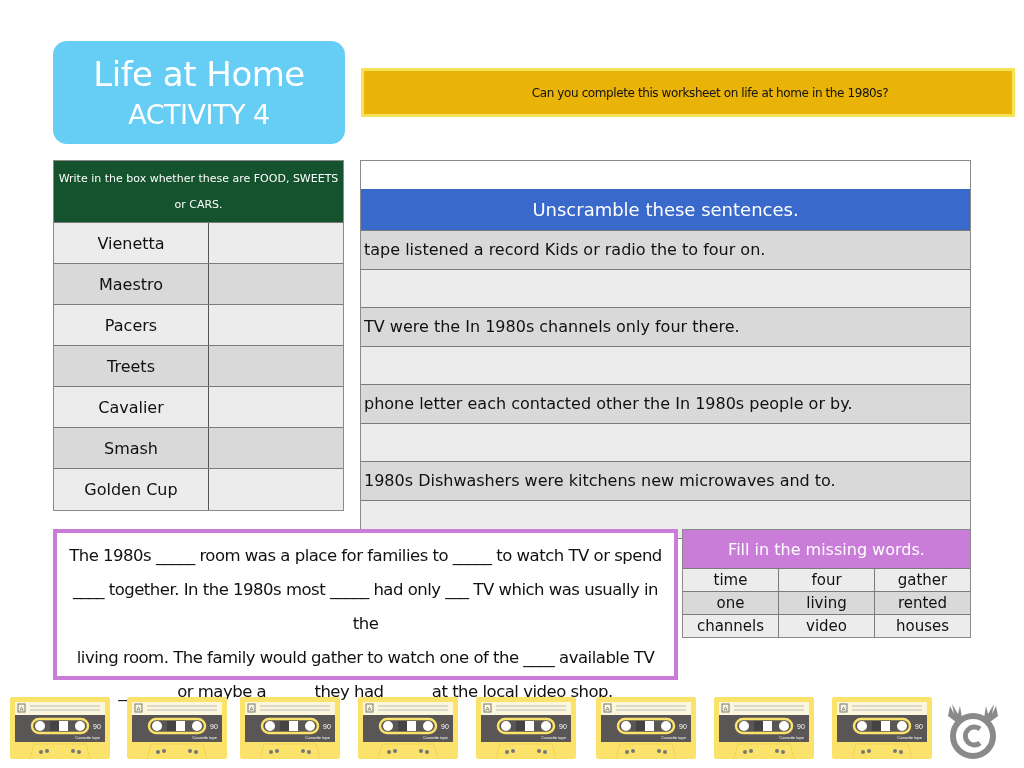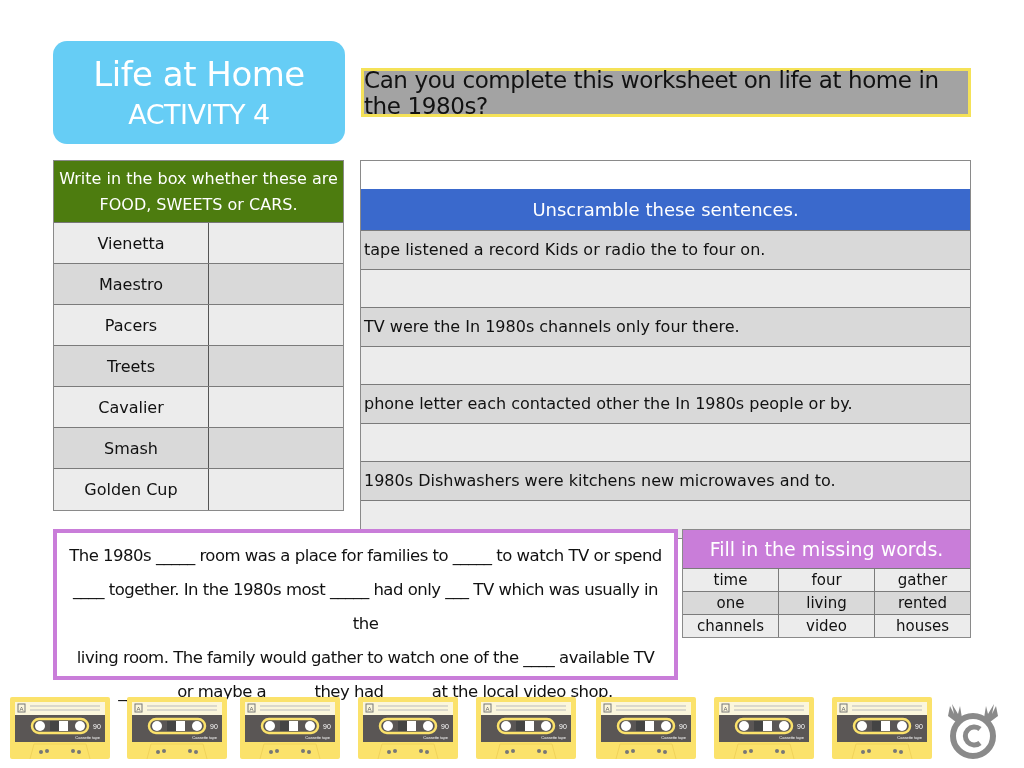--- a/index.html
+++ b/index.html
@@ -1,38 +1,38 @@
 <!DOCTYPE html>
 <html><head>
 <meta charset="utf-8">
 <style>
   html,body{margin:0;padding:0;background:#ffffff;}
   body{width:1024px;height:768px;position:relative;overflow:hidden;font-family:"DejaVu Sans","Liberation Sans",sans-serif;color:#111;}
   .title-box{position:absolute;left:53px;top:41px;width:292px;height:103px;background:#66cdf5;border-radius:14px;color:#fff;text-align:center;}
   .title-box .l1{position:absolute;left:0;right:0;top:13px;font-size:34px;letter-spacing:-0.5px;}
   .title-box .l2{position:absolute;left:0;right:0;top:58px;font-size:27px;letter-spacing:-0.5px;}
-  .question-box{position:absolute;left:361px;top:68px;width:604px;height:43px;border:3px solid #f5e258;background:#a3a3a3;display:flex;align-items:center;justify-content:center;font-size:23px;letter-spacing:-0.4px;}
+  .question-box{position:absolute;left:361px;top:68px;width:604px;height:43px;border:3px solid #f5e258;background:#eab308;display:flex;align-items:center;justify-content:center;font-size:12px;letter-spacing:-0.4px;padding-left:44px;}
   
   .cat-table{position:absolute;left:53px;top:160px;width:291px;border:1px solid #8a8a8a;box-sizing:border-box;}
-  .cat-head{height:62px;background:#4d7c0f;color:#fff;text-align:center;font-size:16px;line-height:26px;padding-top:5px;box-sizing:border-box;border-bottom:1px solid #777;}
+  .cat-head{height:62px;background:#14532d;color:#fff;text-align:center;font-size:11px;line-height:26px;padding-top:5px;box-sizing:border-box;border-bottom:1px solid #777;}
   .cat-row{display:flex;height:41px;border-bottom:1px solid #7b7b7b;box-sizing:border-box;}
   .cat-row:last-child{border-bottom:none;}
   .cat-row .name{width:154px;border-right:1px solid #555;display:flex;align-items:center;justify-content:center;font-size:16px;text-align:right;}
   .cat-row .ans{flex:1;}
   .bg-a{background:#ececec;}
   .bg-b{background:#d9d9d9;}
   
   .uns-table{position:absolute;left:360px;top:160px;width:611px;border:1px solid #8a8a8a;box-sizing:border-box;}
   .uns-head{height:41px;background:#3a69cc;color:#fff;display:flex;align-items:center;justify-content:center;font-size:18px;margin-top:28px;}
   .uns-row{height:38.5px;border-top:1px solid #7b7b7b;box-sizing:border-box;display:flex;align-items:center;padding-left:3px;font-size:16px;}
   
   .para-box{position:absolute;left:53px;top:529px;width:625px;height:151px;border:4px solid #c97dd9;box-sizing:border-box;background:#fff;text-align:center;font-size:16.5px;line-height:34px;padding:6px 8px 0 8px;letter-spacing:-0.5px;}
   
   .fill-table{position:absolute;left:682px;top:529px;width:289px;border:1px solid #8a8a8a;box-sizing:border-box;}
-  .fill-head{height:38px;background:#c97dd9;color:#fff;display:flex;align-items:center;justify-content:center;font-size:19px;}
+  .fill-head{height:38px;background:#c97dd9;color:#fff;display:flex;align-items:center;justify-content:center;font-size:16px;}
   .fill-row{display:flex;height:23px;border-top:1px solid #7b7b7b;box-sizing:border-box;}
   .fill-row .cell{flex:1;display:flex;align-items:center;justify-content:center;font-size:15px;border-right:1px solid #7b7b7b;}
   .fill-row .cell:last-child{border-right:none;}
   
   .cassette{position:absolute;top:697px;width:100px;height:62px;}
   .logo{position:absolute;left:942px;top:700px;width:62px;height:62px;}
 </style>
 </head>
 <body>
 

